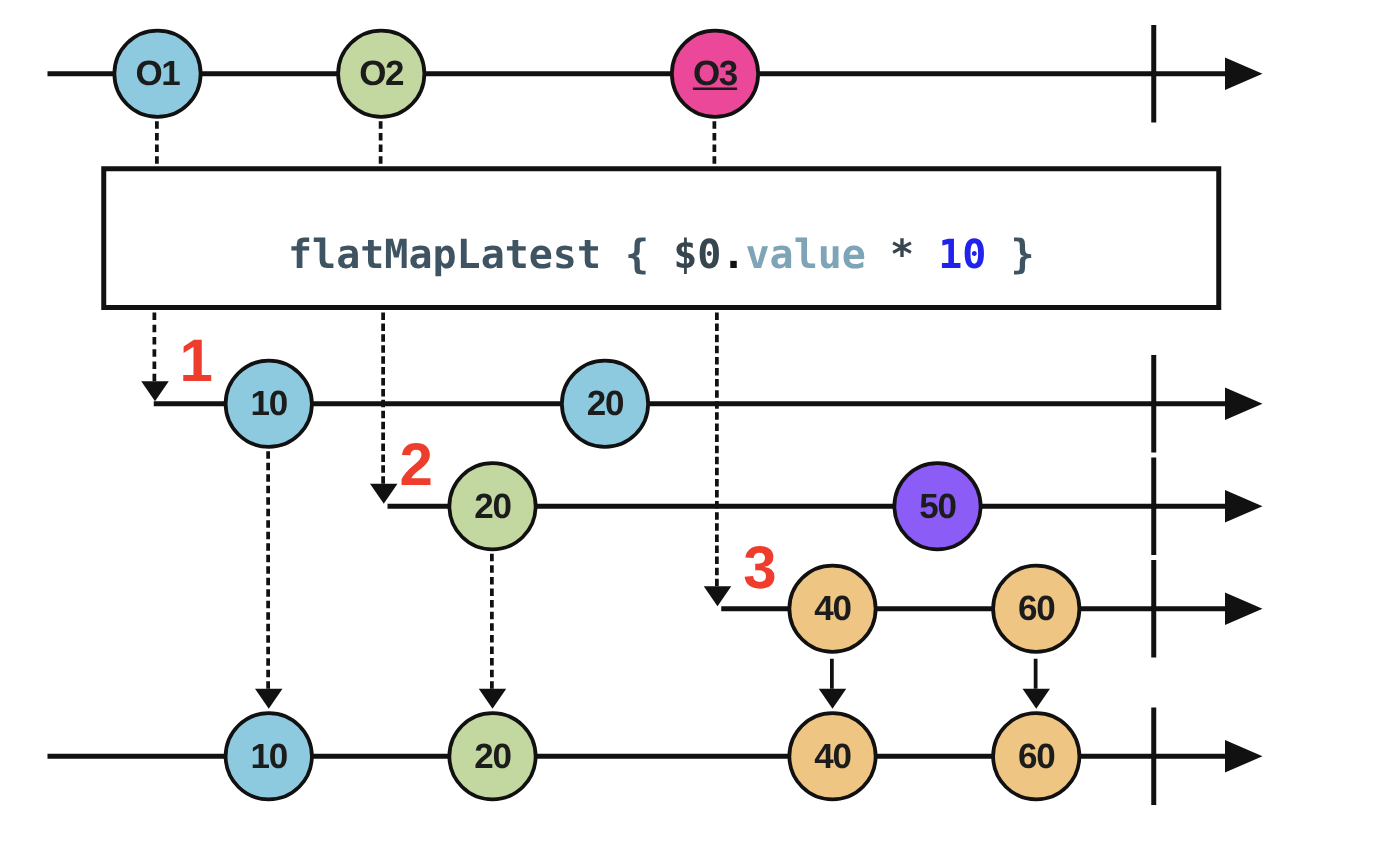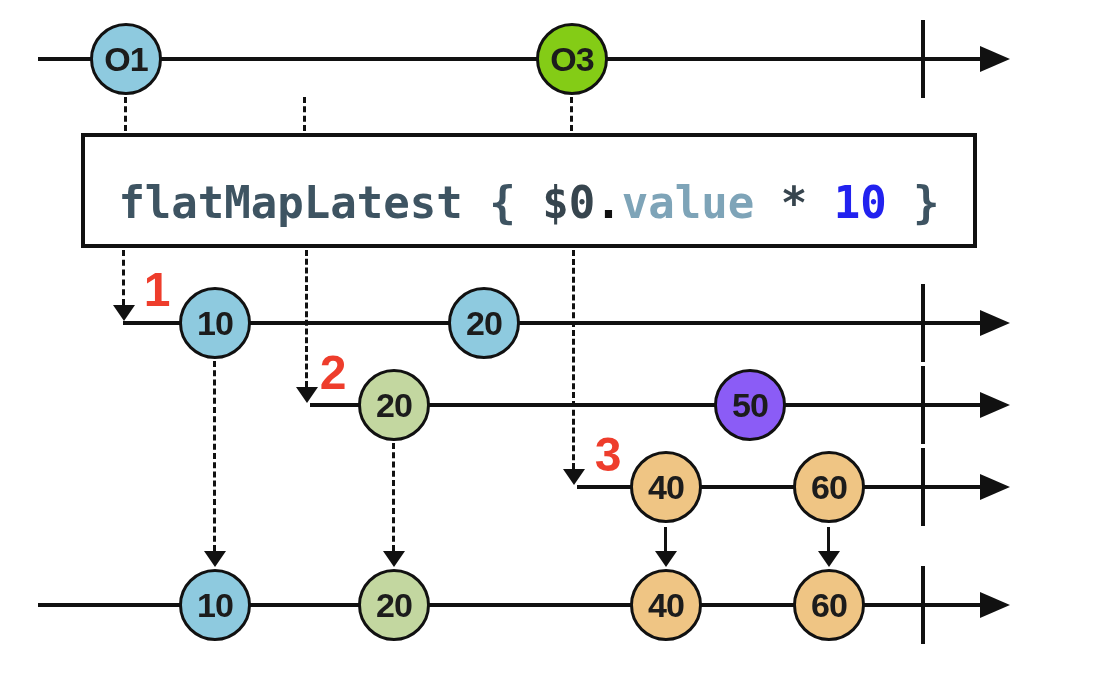--- a/index.html
+++ b/index.html
@@ -17,52 +17,55 @@
   .arrow-down {
     position:absolute; width:0; height:0;
     border-left:11px solid transparent; border-right:11px solid transparent;
     border-top:16px solid #111;
   }
   .vdash  { position:absolute; width:0; border-left:3px dashed #111; }
   .vsolid { position:absolute; width:3px; background:#111; }
   .marble {
     position:absolute; width:66px; height:66px; border:3px solid #111;
     border-radius:50%; display:flex; align-items:center; justify-content:center;
-    font-size:34px; font-weight:600; letter-spacing:-1px; color:#1c1c1c;
+    font-size:28px; font-weight:600; letter-spacing:-1px; color:#1c1c1c;
     box-sizing:content-box;
   }
   .marble span { line-height:1; }
   .subnum {
     position:absolute; transform:translate(-50%,-50%);
     font-size:48px; font-weight:bold; line-height:1;
   }
   .opbox {
     position:absolute; left:81px; top:133px; width:896px; height:115px;
     box-sizing:border-box; border:4px solid #111; background:#fff;
     display:flex; align-items:center; justify-content:center;
   }
   .opcode {
-    font-family:"DejaVu Sans Mono", monospace; font-size:44px;
+    font-family:"DejaVu Sans Mono", monospace; font-size:32px;
     white-space:pre; font-weight:600;margin-top:24px;
   }
 </style>
 </head>
 <body>
 
 <div class="stage">
   <div class="opbox">
     <div class="opcode"><span style="color: rgb(62, 84, 98);">flatMapLatest { </span><span style="color: rgb(55, 69, 78);">$0</span><span style="color: rgb(16, 16, 16);">.</span><span style="color: rgb(126, 164, 184);">value</span><span style="color: rgb(55, 69, 78);"> * </span><span style="color: rgb(34, 34, 239);">10</span><span style="color: rgb(62, 84, 98);"> }</span></div>
   </div>
 <div class="hline" style="left: 38px; top: 57px; width: 946px;"></div>
     <div class="arrow-right" style="left: 980px; top: 46px;"></div>
     <div class="tick" style="left: 921px; top: 20px; height: 78px;"></div>
     <div class="marble" style="left: 90px; top: 23px; background: rgb(142, 202, 223);">
       <span>O1</span>
     </div>
-    <div class="marble" style="left: 536px; top: 23px; background: #84cc16;">
+    <div class="marble" style="left: 269px; top: 23px; background: rgb(195, 215, 160);">
+      <span>O2</span>
+    </div>
+    <div class="marble" style="left: 536px; top: 23px; background: #ec4899; text-decoration: underline;">
       <span>O3</span>
     </div>
     <div class="hline" style="left: 123px; top: 321px; width: 861px;"></div>
     <div class="arrow-right" style="left: 980px; top: 310px;"></div>
     <div class="tick" style="left: 921px; top: 284px; height: 78px;"></div>
     <div class="marble" style="left: 179px; top: 287px; background: rgb(142, 202, 223);">
       <span>10</span>
     </div>
     <div class="marble" style="left: 448px; top: 287px; background: rgb(142, 202, 223);">
       <span>20</span>

